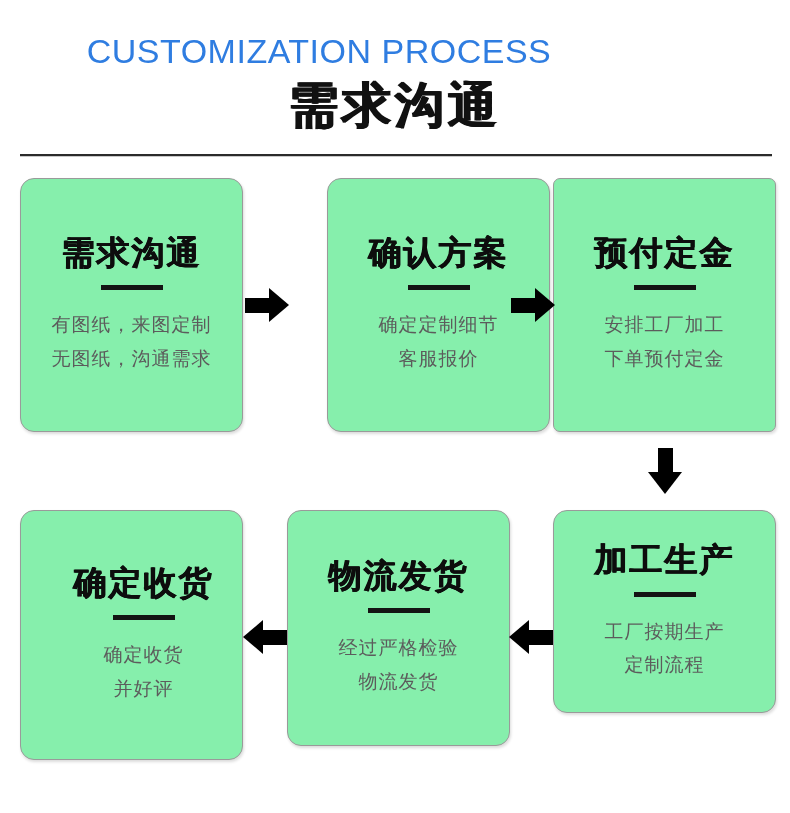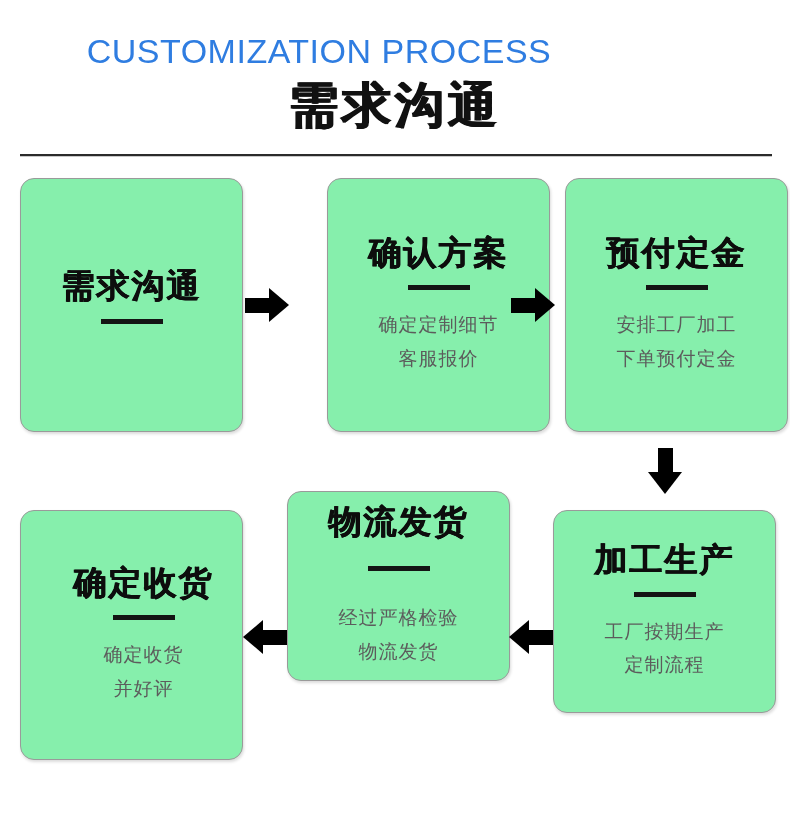--- a/index.html
+++ b/index.html
@@ -80,23 +80,23 @@
     box-shadow: 1px 2px 3px rgba(0,0,0,0.14);
     display: flex;
     flex-direction: column;
     align-items: center;
     justify-content: center;
   }
 
   
   .card.c1 { left: 20px;  top: 178px; }
   .card.c2 { left: 287px; top: 178px; margin-left: 40px; }
-  .card.c3 { left: 565px; top: 178px; }
+  .card.c3 { left: 553px; top: 178px; border-radius: 7px; }
   .card.c4 { left: 20px;  top: 510px; height: 250px; padding-left: 24px; }
-  .card.c5 { left: 287px; top: 491px; height: 190px; gap: 12px; }
+  .card.c5 { left: 287px; top: 510px; height: 236px; }
   .card.c6 { left: 553px; top: 510px; height: 203px; }
 
   .card-title {
     font-size: 33px;
     font-weight: bold;
     color: #0d0d0d;
     letter-spacing: 2px;
     font-family: "DejaVu Serif", "Liberation Serif", serif;
     line-height: 1.1;
     text-shadow: 0.6px 0 0 #0d0d0d, -0.6px 0 0 #0d0d0d;
@@ -182,20 +182,24 @@
   <div class="header-en">CUSTOMIZATION PROCESS</div>
   <div class="header-cn">需求沟通</div>
   <div class="header-rule"></div>
 </div>
 
 <div class="flow">
 
   <div class="card c1">
     <div class="card-title">需求沟通</div>
     <div class="card-rule"></div>
+    <div class="card-sub">
+      <div>有图纸，来图定制</div>
+      <div>无图纸，沟通需求</div>
+    </div>
   </div>
 
   <div class="card c2">
     <div class="card-title">确认方案</div>
     <div class="card-rule"></div>
     <div class="card-sub">
       <div>确定定制细节</div>
       <div>客服报价</div>
     </div>
   </div>

